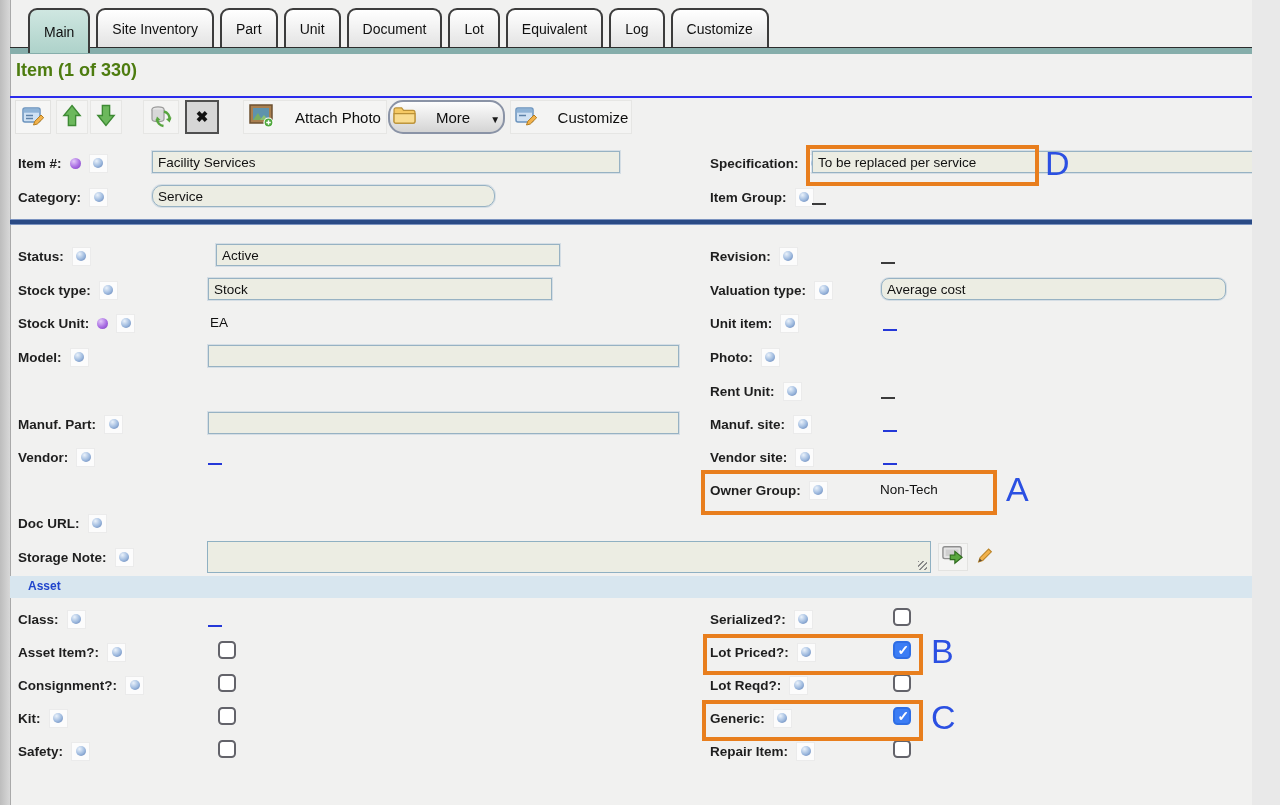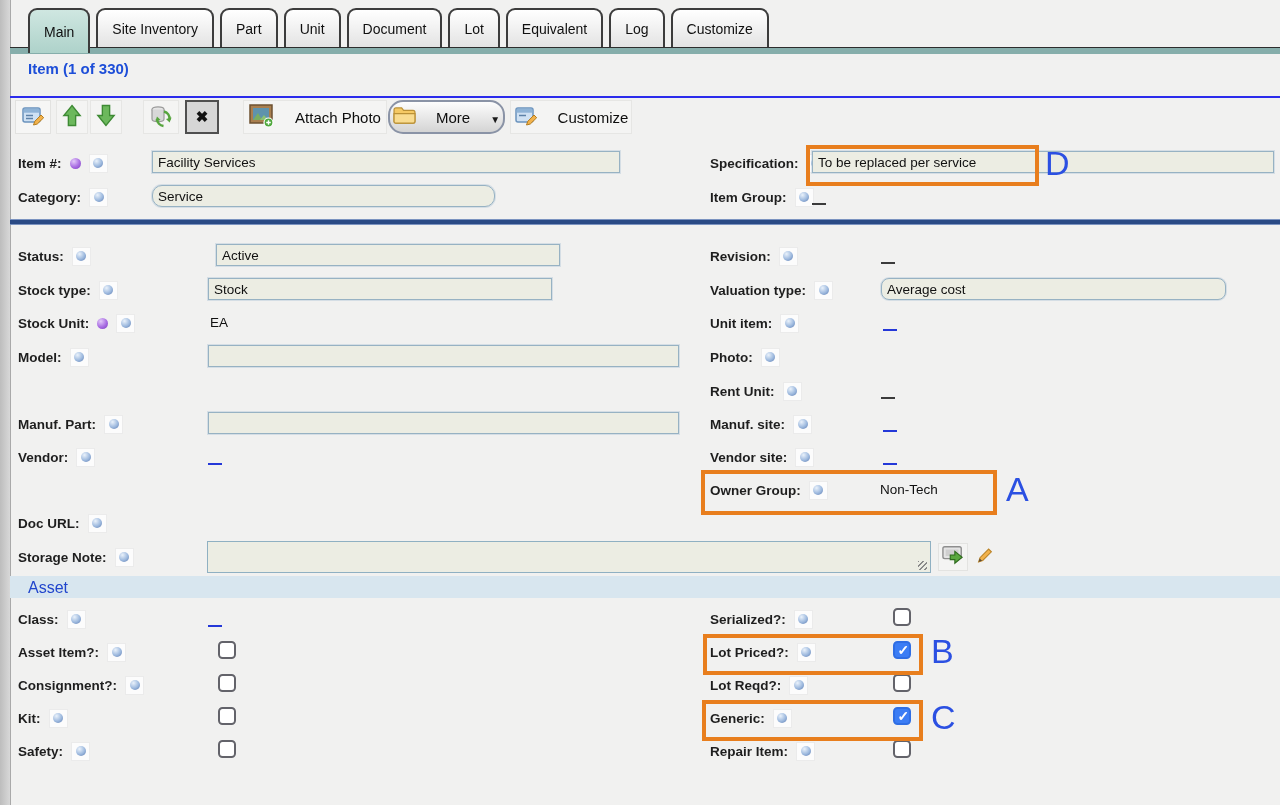--- a/index.html
+++ b/index.html
@@ -1,31 +1,31 @@
 <!DOCTYPE html>
 <html><head>
 <meta charset="utf-8">
 <style>
   html,body{margin:0;padding:0;}
   body{font-family:"Liberation Sans",sans-serif;background:#e9e9e9;}
-  .screen{position:relative;width:1252px;height:805px;background:#f1f1f0;overflow:hidden;padding-left:28px;}
+  .screen{position:relative;width:1252px;height:805px;background:#f1f1f0;overflow:hidden;}
   
   .left-strip{position:absolute;left:0;top:0;width:10px;height:805px;
     background:linear-gradient(90deg,#bdbdbd,#d8d8d8);border-right:1px solid #a9a9a9;}
   
   .tabs{position:absolute;top:8px;left:28px;display:flex;gap:6px;align-items:flex-end;z-index:3;}
   .tab{box-sizing:border-box;height:39px;display:flex;align-items:center;justify-content:center;
     border:2px solid #3c3c3c;border-bottom:none;border-radius:9px 9px 0 0;
     background:linear-gradient(#ffffff,#e3e3e3);font-size:14px;color:#101010;cursor:pointer;
     padding:0 14px;white-space:nowrap;}
   .tab.active{height:45px;margin-bottom:-6px;background:linear-gradient(#cfe7e1,#aed2ca);z-index:4;}
   .tab-underline{position:absolute;top:47px;left:10px;right:0;height:6px;background:#86aeab;
     border-top:1px solid #2d2d2d;z-index:2;}
   
-  .page-title{position:absolute;left:28px;top:60px;font-size:15px;font-weight:700;color:#1d4ed8;}
+  .page-title{position:absolute;left:16px;top:60px;font-size:18px;font-weight:700;color:#4d7c0f;}
   .blue-rule{position:absolute;left:10px;right:0;top:96px;height:2px;background:#2b2bec;}
   
   .toolbar{position:absolute;left:0;top:100px;height:38px;width:100%;}
   .tbtn{position:absolute;top:0;height:34px;box-sizing:border-box;display:flex;align-items:center;
     justify-content:center;gap:20px;background:#f6f6f5;border:1px solid #e2e2e0;cursor:pointer;
     font-size:15px;color:#0d0d0d;}
   .tbtn.flat{background:#f4f4f3;border:1px solid #e6e6e4;}
   .tbtn.xbtn{background:#d6d6d6;border:2px solid #4f4f4f;font-weight:700;}
   .glyph-x::before{content:"\2716";font-size:15px;color:#111;}
   .tbtn.more{background:linear-gradient(#fdfdfd,#d4d4d4);border:2px solid #8a93a6;border-radius:15px;}
@@ -49,21 +49,21 @@
     background:repeating-linear-gradient(135deg,#8a8a8a 0 1px,transparent 1px 3.5px);}
   .val{position:absolute;top:4px;font-size:13.5px;color:#101010;white-space:nowrap;}
   .dash{position:absolute;bottom:4px;height:2px;width:14px;background:#3b3b3b;}
   .dash.link{background:#2438d8;height:2.5px;cursor:pointer;}
   .cb{position:absolute;top:1px;width:18px;height:18px;box-sizing:border-box;background:#fff;
     border:2px solid #63636a;border-radius:4.5px;cursor:pointer;}
   .cb.checked{background:#3b7df5;border-color:#2f6ee4;}
   .cb.checked::after{content:"\2713";position:absolute;left:2.5px;top:-1px;color:#fff;
     font-size:14px;font-weight:700;}
   .section-band{position:absolute;left:10px;right:0;height:22px;background:#d8e6ef;}
-  .section-title{position:absolute;left:18px;top:3px;font-size:16px;font-weight:400;color:#2145cc;}
+  .section-title{position:absolute;left:18px;top:3px;font-size:12px;font-weight:700;color:#2145cc;}
   .divider{position:absolute;left:10px;right:0;height:4px;background:#2a4a85;
     border-top:1px solid #7License;border-top:1px solid #7b93c0;border-bottom:1px solid #7b93c0;}
   .mini-btn{position:absolute;width:28px;height:26px;display:flex;align-items:center;
     justify-content:center;background:#f4f4f3;border:1px solid #e3e3e1;cursor:pointer;}
   
   .ann-box{position:absolute;border:4px solid #e87e1d;pointer-events:none;z-index:6;}
   .ann-letter{position:absolute;font-size:34px;color:#2b50e2;z-index:6;pointer-events:none;
     font-weight:400;}
 </style>
 </head>

